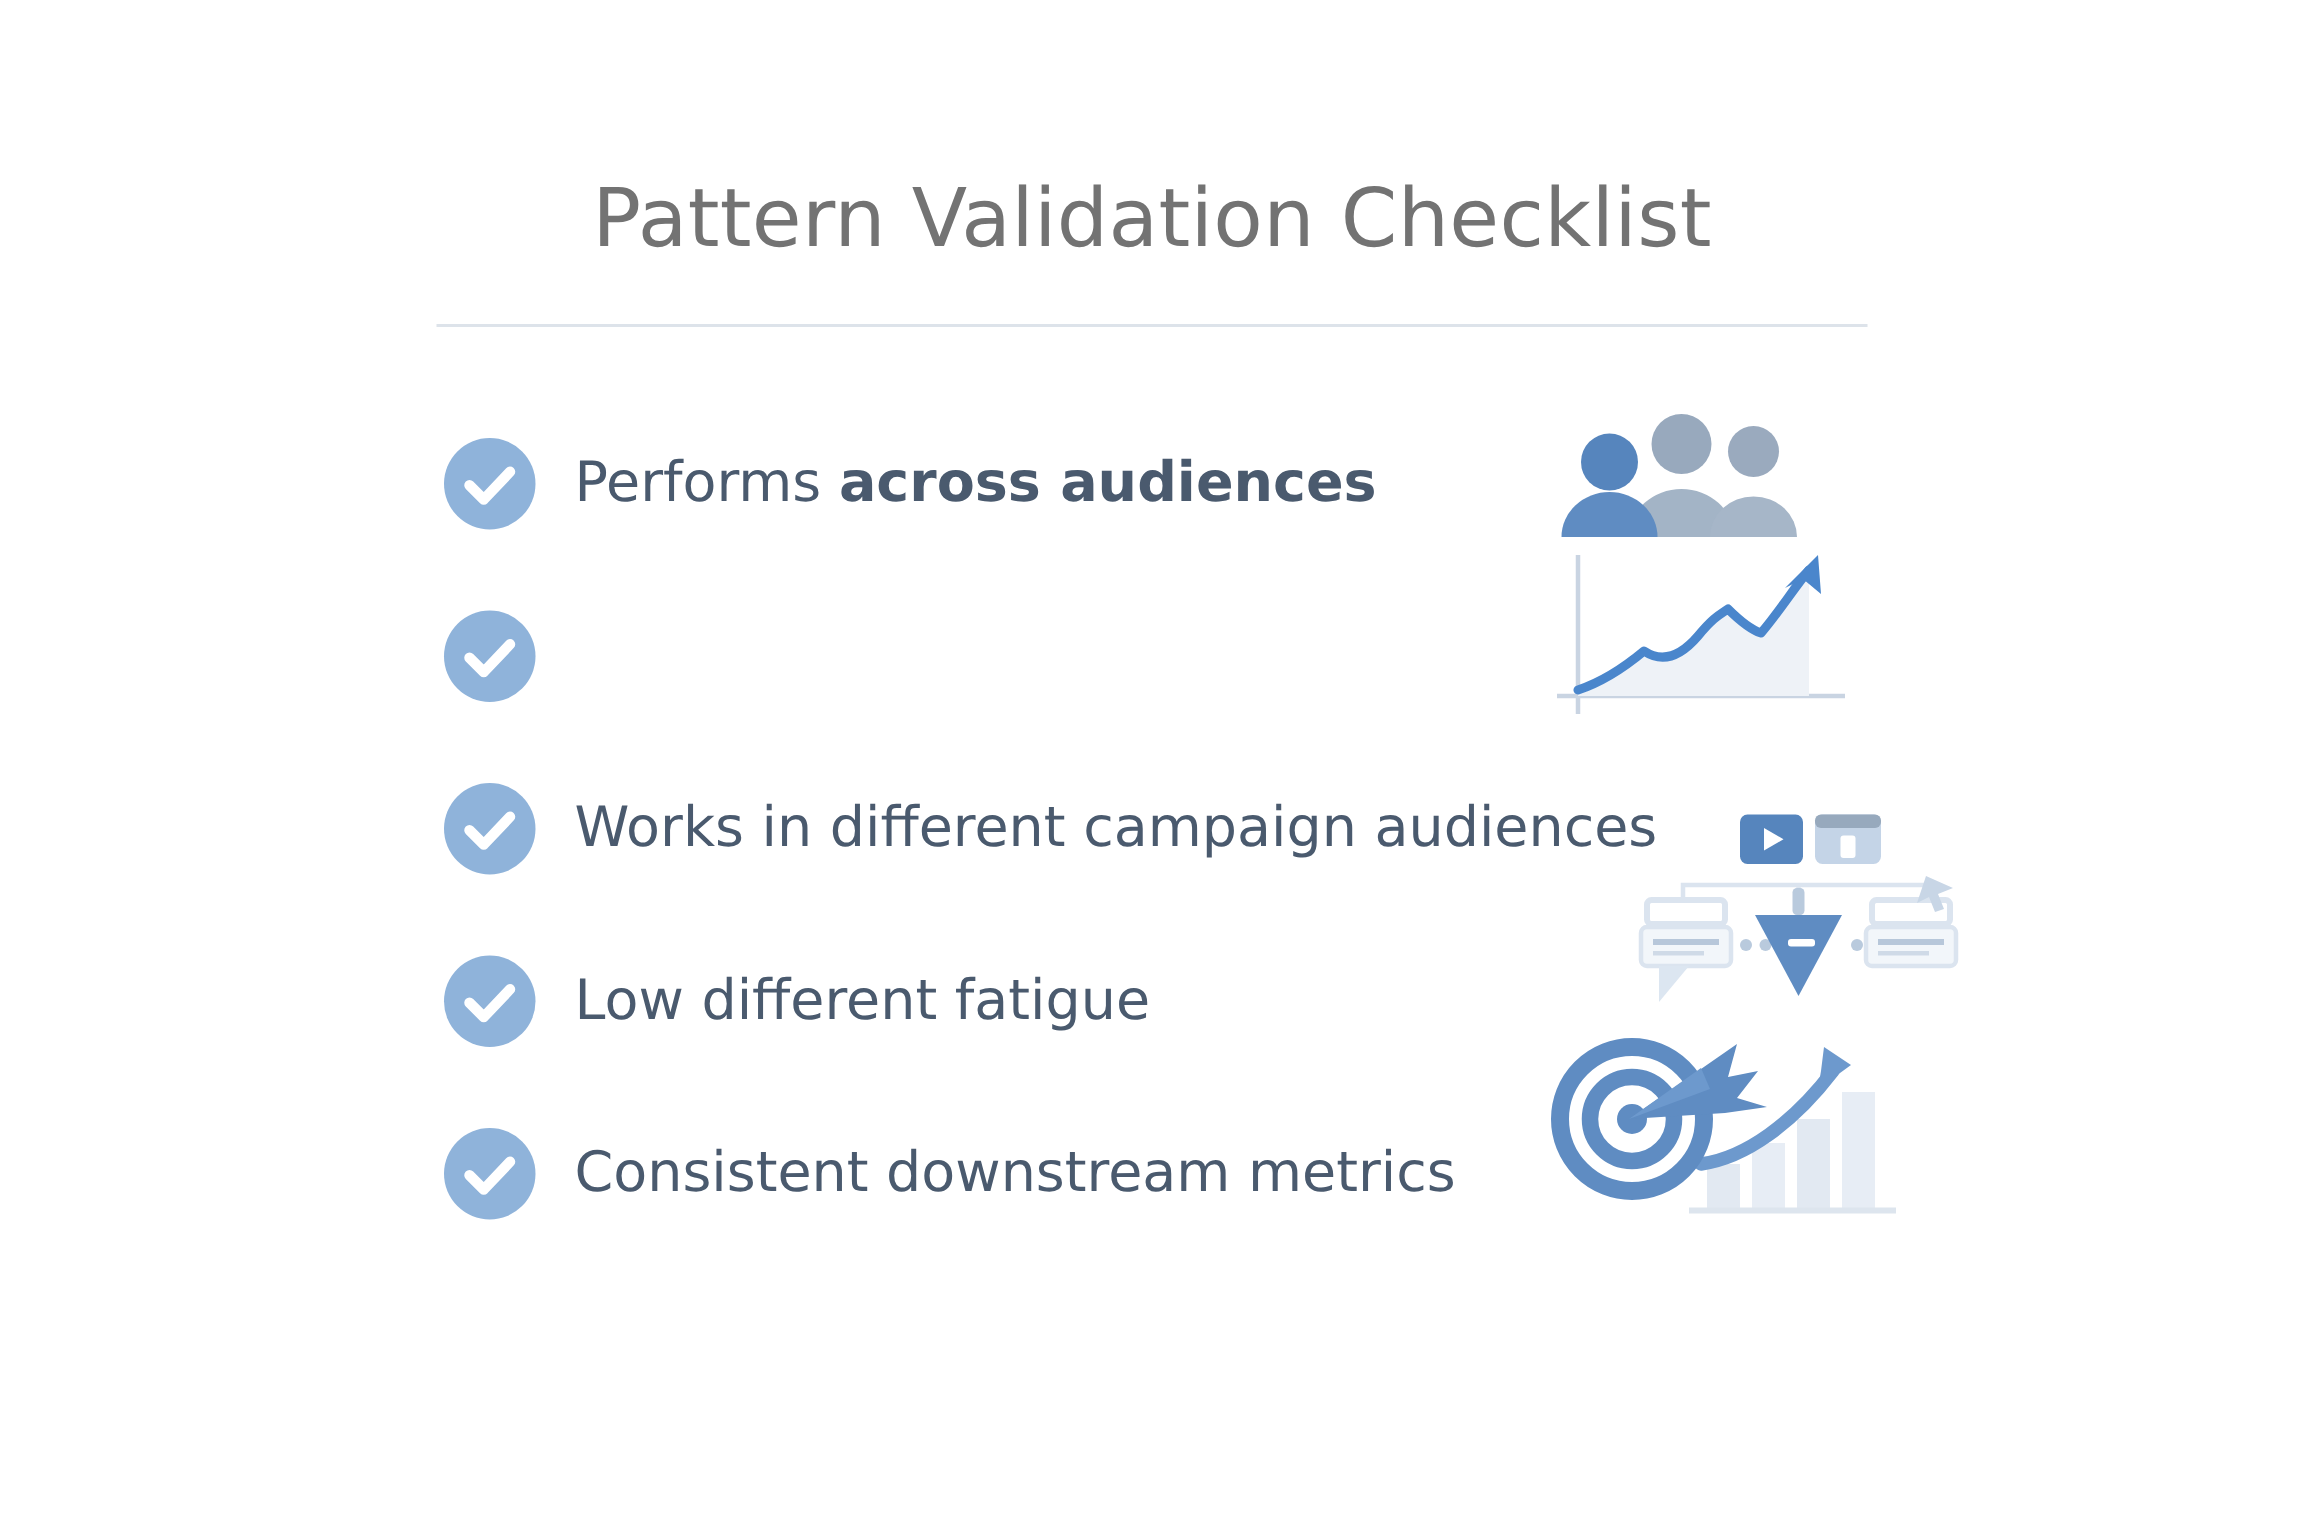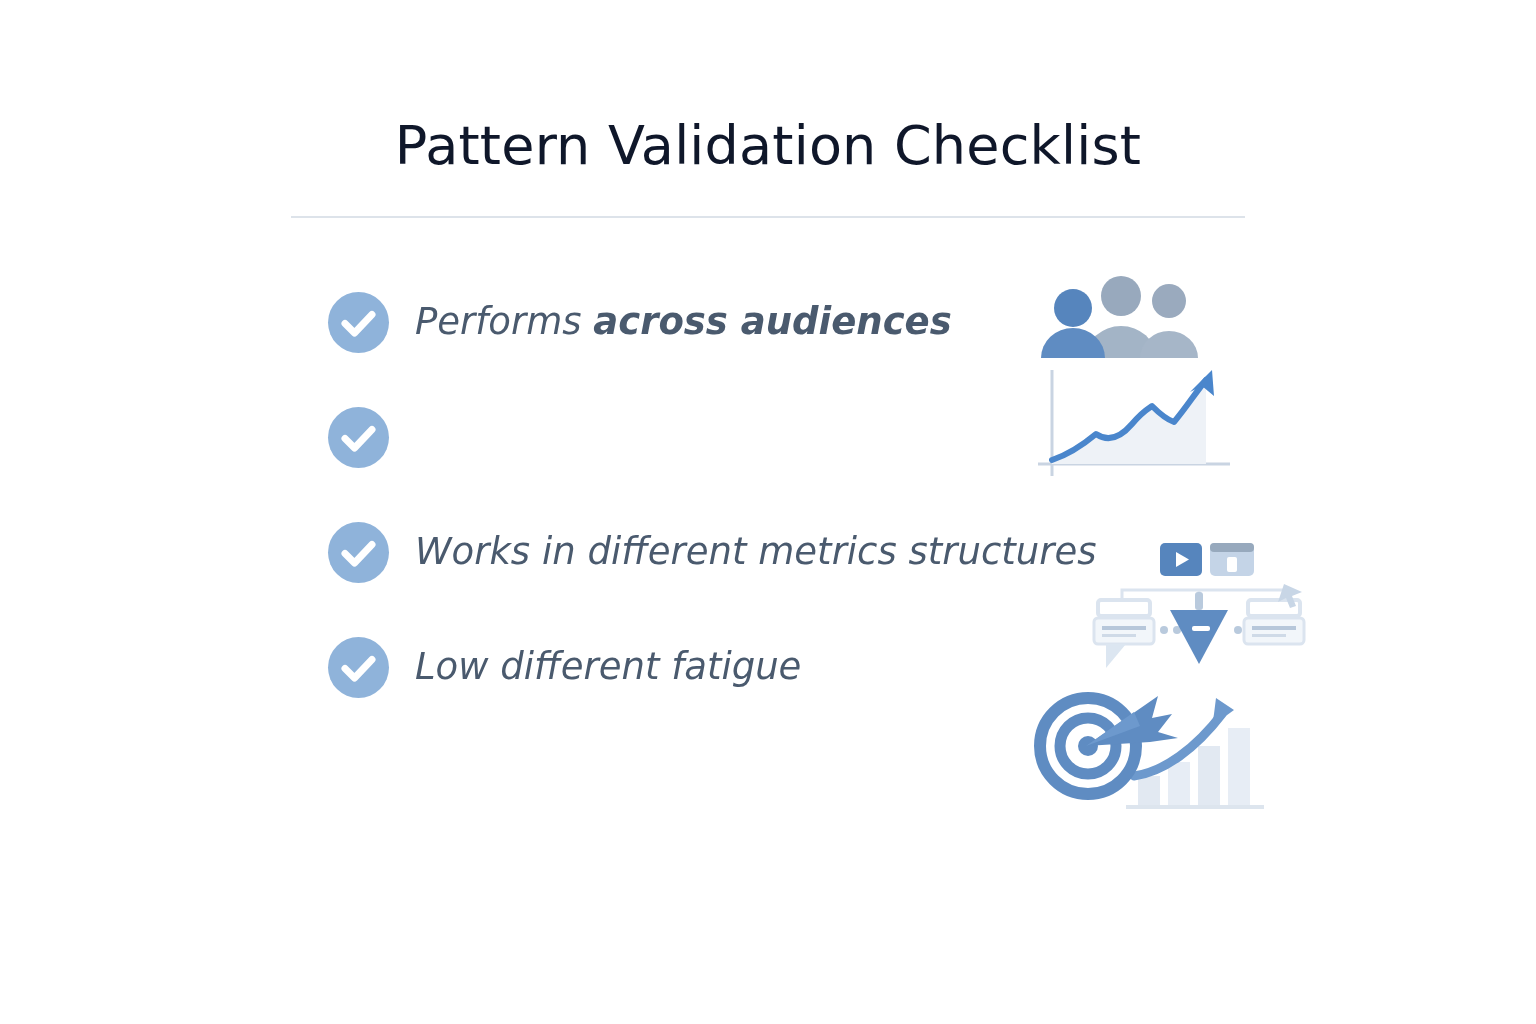--- a/index.html
+++ b/index.html
@@ -22,42 +22,41 @@
   
   .title {
     position: absolute;
     left: 0;
     top: 114px;
     width: 1536px;
     text-align: center;
     font-size: 54px;
     font-weight: 400;
     letter-spacing: 0.2px;
-    color: #0f172a;
+    color: #737373;
     font-family: "DejaVu Sans", sans-serif;
     white-space: nowrap;
   }
 
   
   .divider {
     position: absolute;
     left: 291px;
     top: 216px;
     width: 954px;
     height: 2px;
     background: #dde3ea;
   }
 
   
   .checklist {
     position: absolute;
-    left: 328px;
+    left: 296px;
     top: 290px;
     width: 1000px;
-    font-style: italic;
   }
 
   .check-row {
     position: relative;
     height: 115px;
     display: flex;
     align-items: flex-start;
   }
 
   .check-circle {
@@ -118,32 +117,40 @@
         </svg>
       </span>
     </div>
 
     <div class="check-row">
       <span class="check-circle">
         <svg width="61" height="61" viewBox="0 0 61 61" aria-hidden="true">
           <path d="M17 31.5 L26.5 41 L44 22.5" fill="none" stroke="#ffffff" stroke-width="7" stroke-linecap="round" stroke-linejoin="round"></path>
         </svg>
       </span>
-      <span class="check-label lw">Works in different metrics structures</span>
+      <span class="check-label lw">Works in different campaign audiences</span>
     </div>
 
     <div class="check-row">
       <span class="check-circle">
         <svg width="61" height="61" viewBox="0 0 61 61" aria-hidden="true">
           <path d="M17 31.5 L26.5 41 L44 22.5" fill="none" stroke="#ffffff" stroke-width="7" stroke-linecap="round" stroke-linejoin="round"></path>
         </svg>
       </span>
       <span class="check-label lw">Low different fatigue</span>
     </div>
 
+    <div class="check-row">
+      <span class="check-circle">
+        <svg width="61" height="61" viewBox="0 0 61 61" aria-hidden="true">
+          <path d="M17 31.5 L26.5 41 L44 22.5" fill="none" stroke="#ffffff" stroke-width="7" stroke-linecap="round" stroke-linejoin="round"></path>
+        </svg>
+      </span>
+      <span class="check-label lw">Consistent downstream metrics</span>
+    </div>
 
   </div>
 
   <div class="deco" id="people-icon">
     <svg width="190" height="90" viewBox="0 0 190 90" aria-hidden="true">
 
       <circle cx="95" cy="28" r="20" fill="#98a9bd"></circle>
       <path d="M60 90 A35 32 0 0 1 130 90 Z" fill="#a3b4c6"></path>
 
       <circle cx="143" cy="33" r="17" fill="#9aaabe"></circle>

